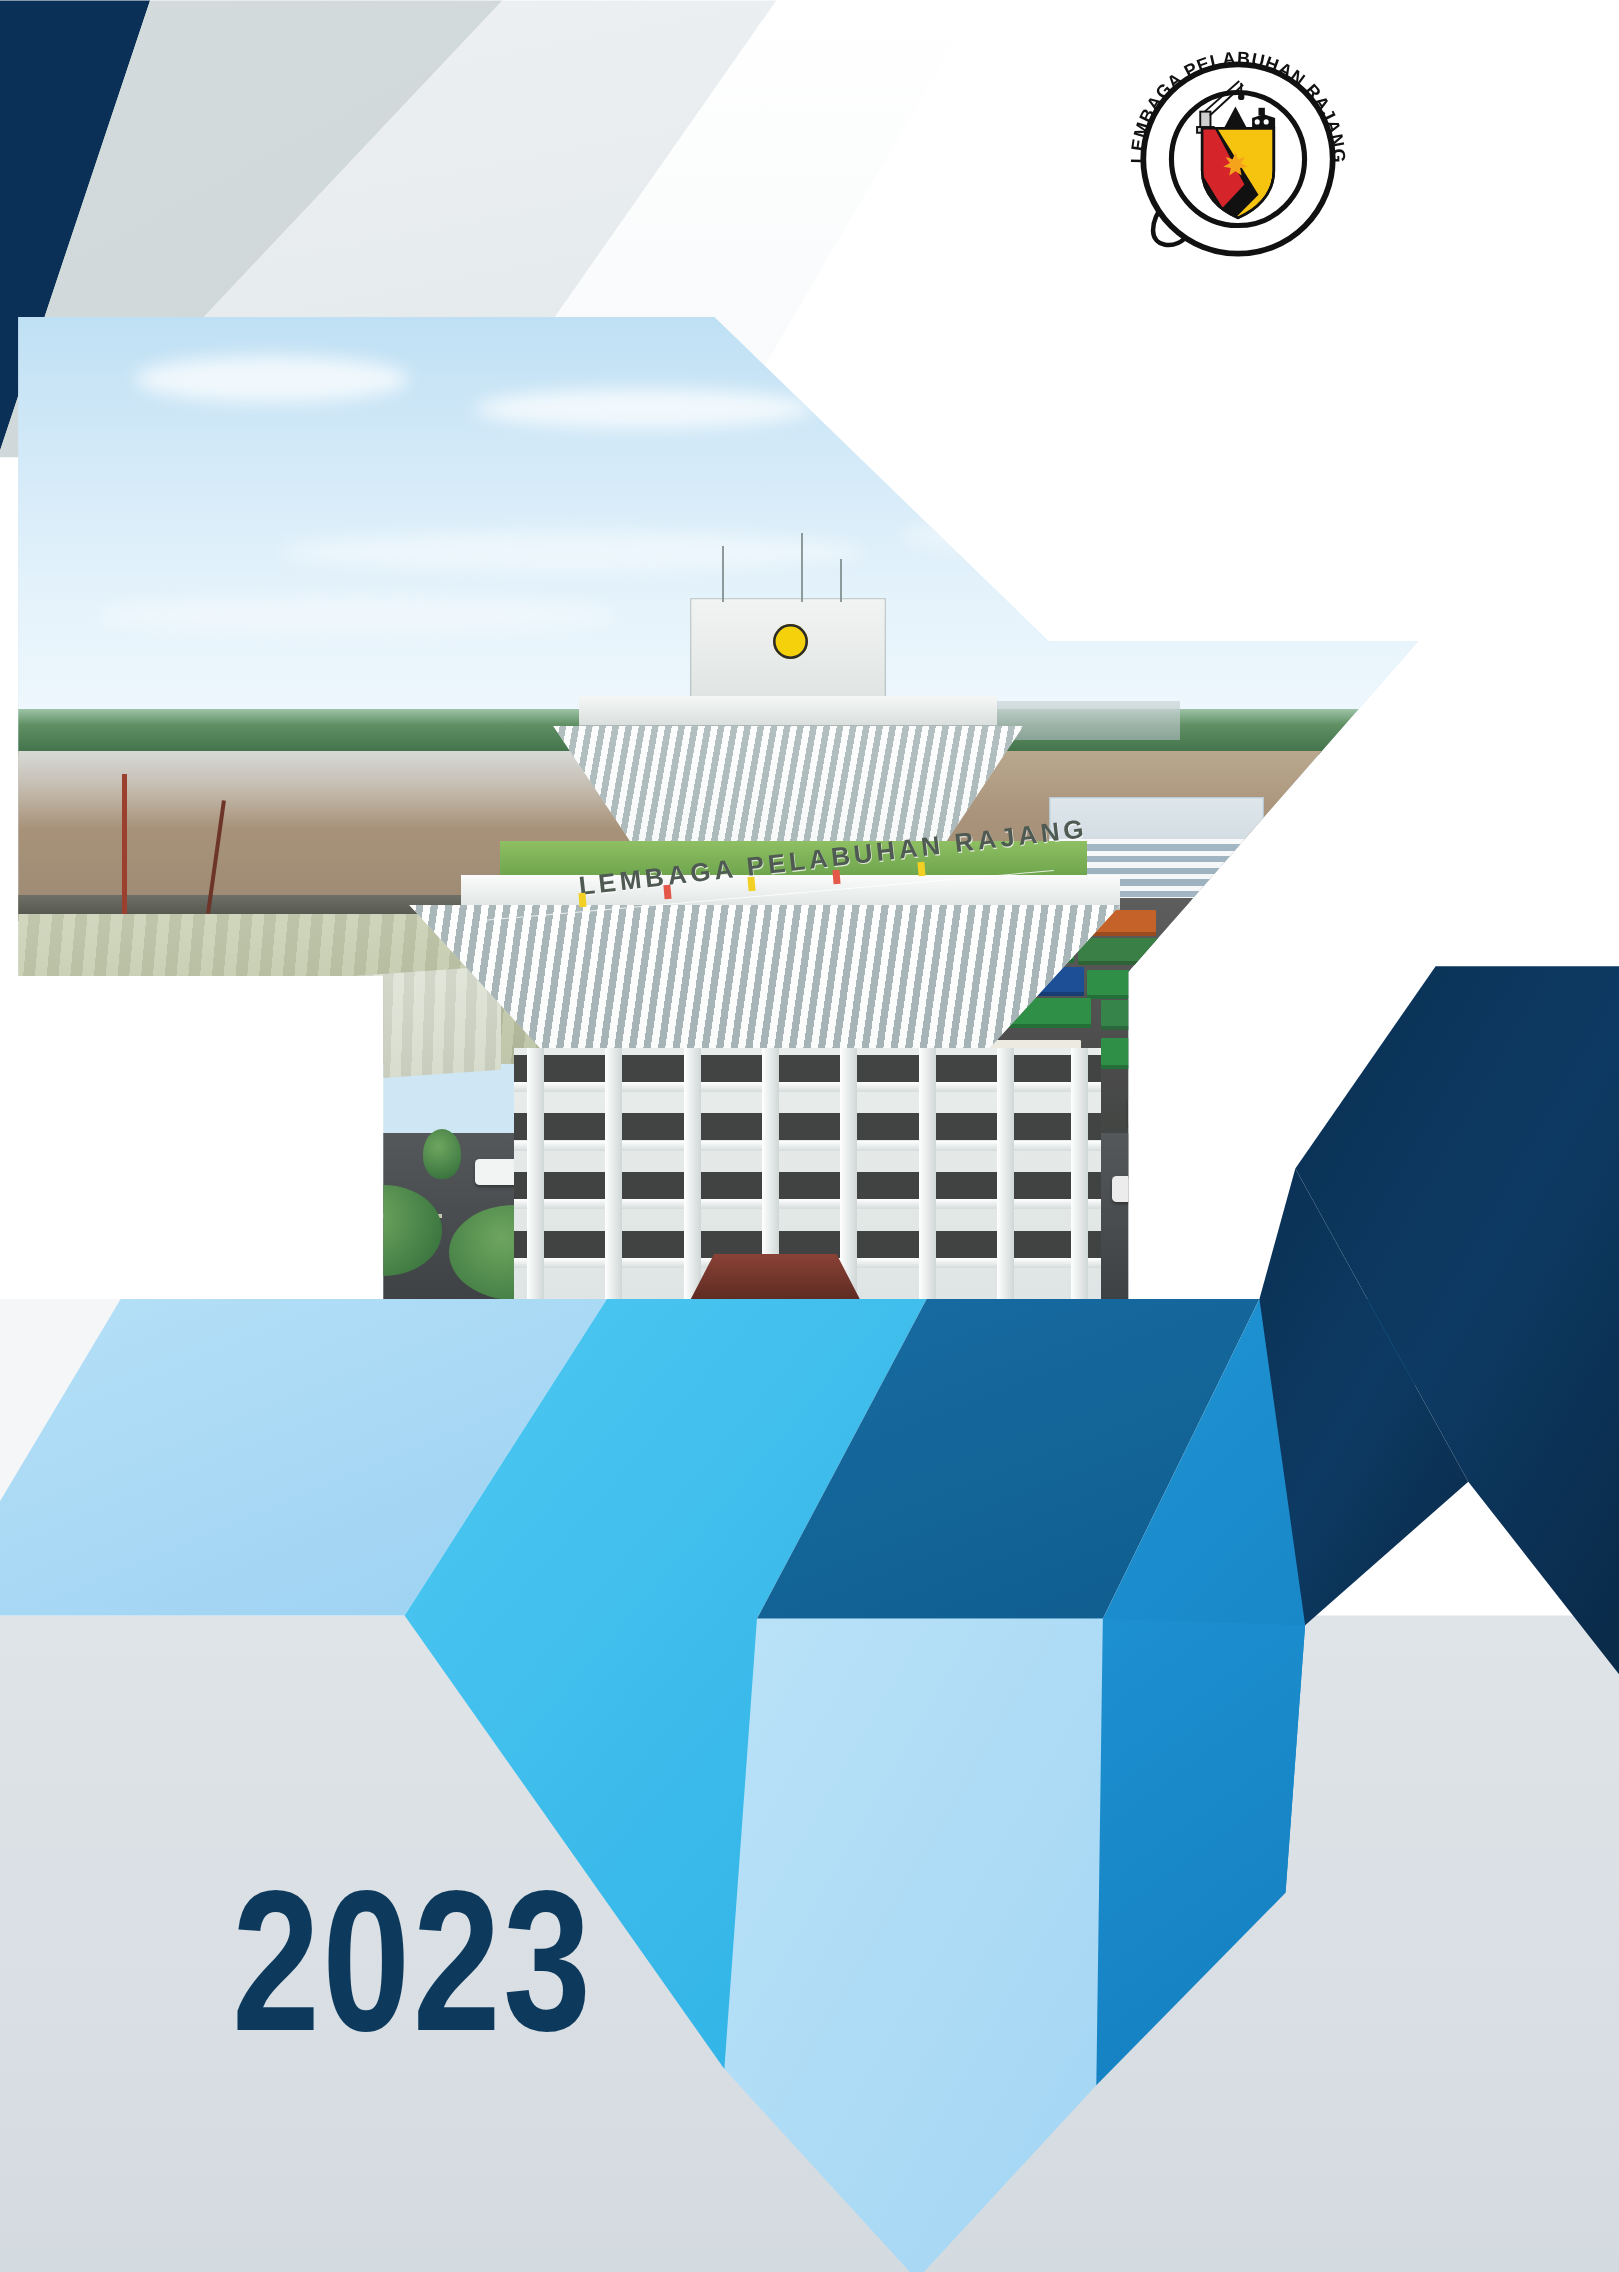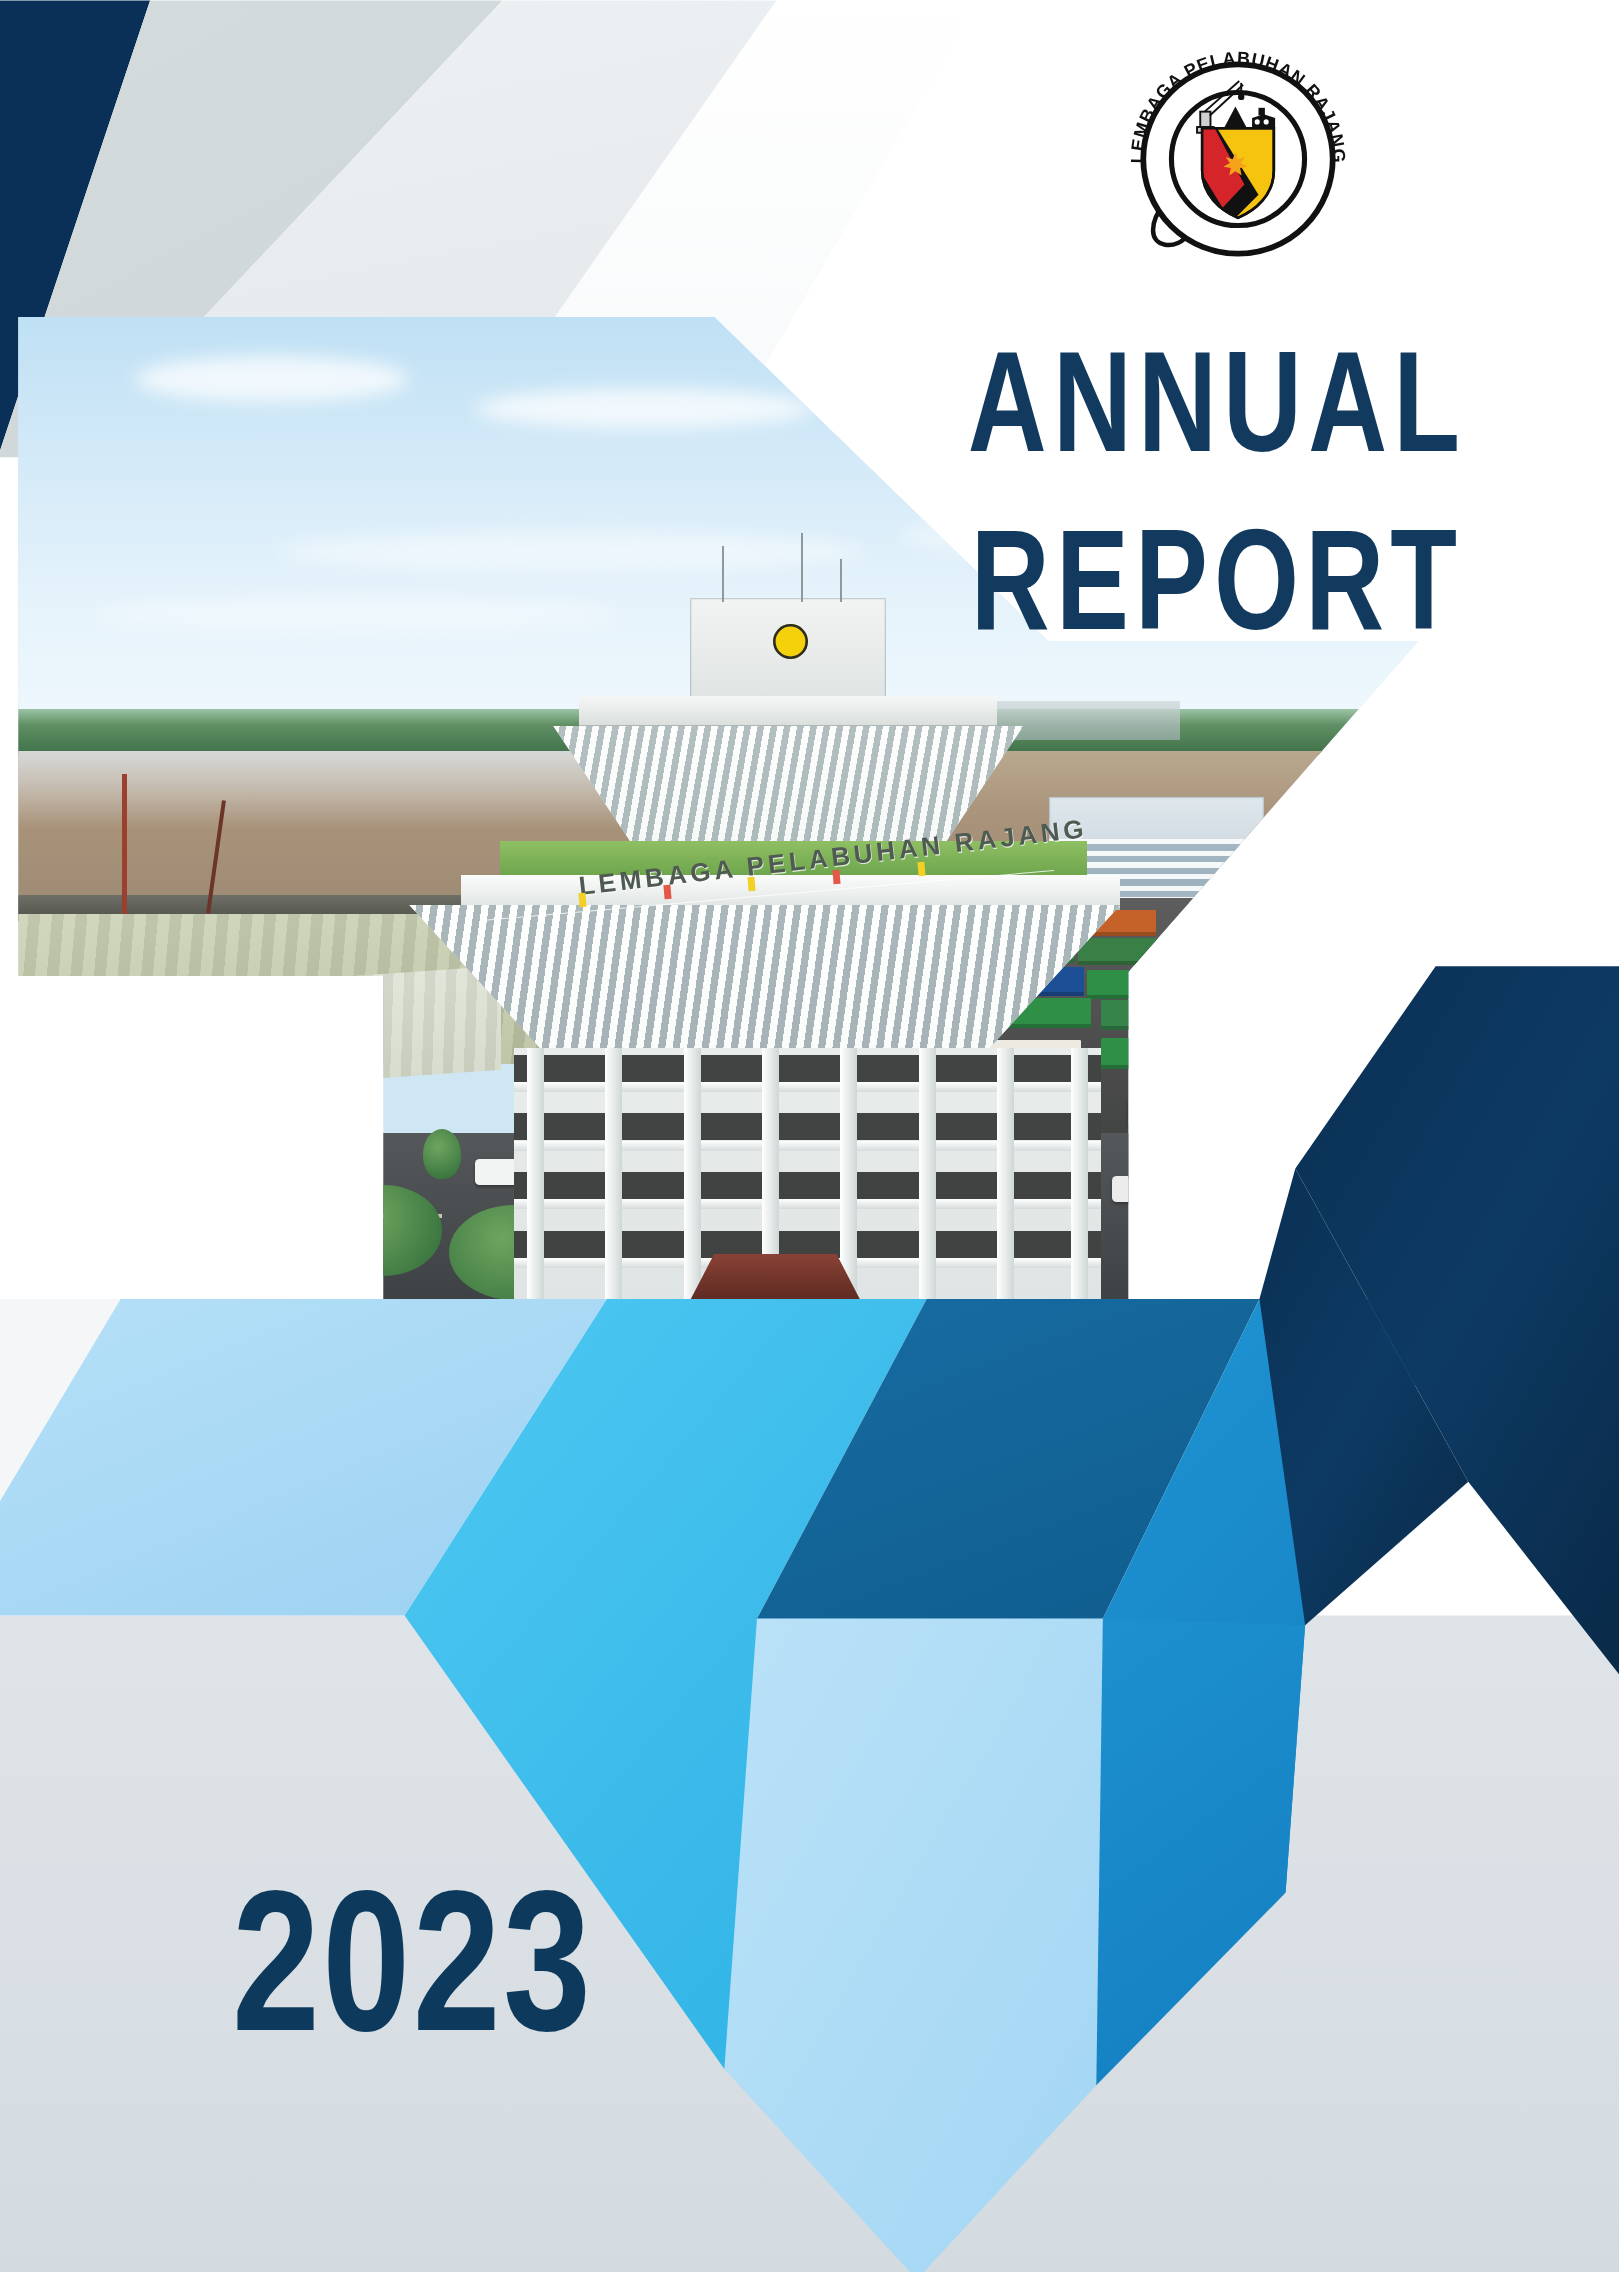--- a/index.html
+++ b/index.html
@@ -479,21 +479,17 @@
         <polygon points="112,172 152,130 210,240 176,276" fill="#d5252b"></polygon>
       </g>
       <path d="M144,152 L256,152 L256,218 C256,256 228,280 200,292 C172,280 144,256 144,218 Z" fill="none" stroke="#111" stroke-width="4"></path>
 
       <g transform="translate(196,208)">
         <polygon fill="#f5a31a" points="0,-19 4.3,-7.5 15.4,-11.2 8.6,-1.6 19,4.2 7.3,6.1 9.6,17.8 0,11 -9.6,17.8 -7.3,6.1 -19,4.2 -8.6,-1.6 -15.4,-11.2 -4.3,-7.5"></polygon>
       </g>
     </g>
   </svg>
 
-  <div id="title-block">
-    <div class="bigtitle" id="title-line1">ANNUAL</div>
-    <div class="bigtitle" id="title-line2">REPORT</div>
-  </div>
 
   <div id="year">2023</div>
 
 </div>
 
 
 </body></html>

